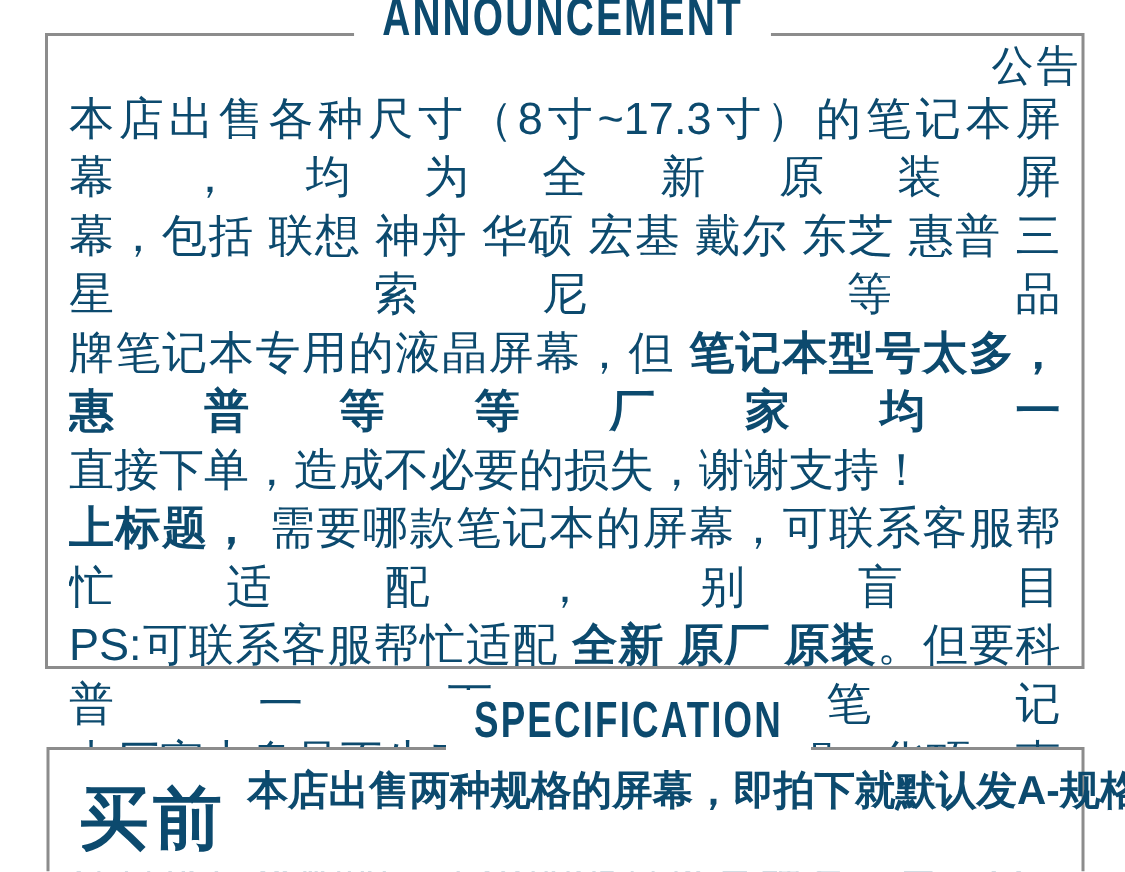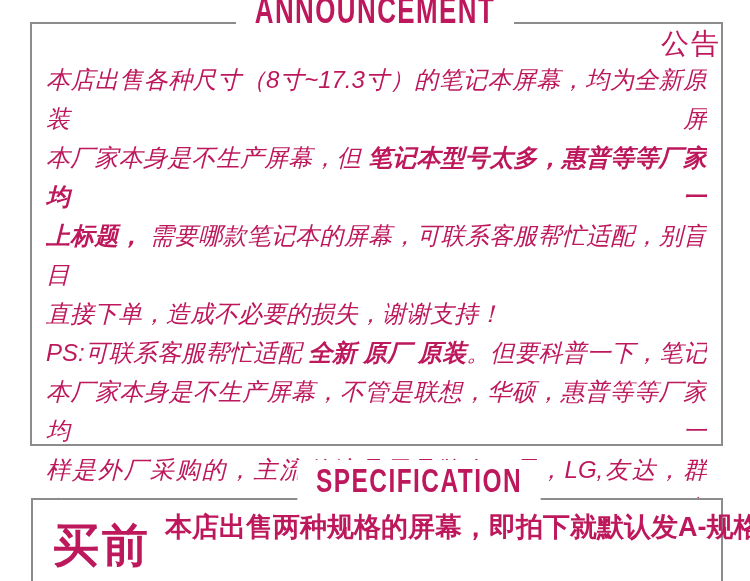--- a/index.html
+++ b/index.html
@@ -21,50 +21,51 @@
     padding:0 26px 6px 26px;transform:scaleX(0.72);transform-origin:center top;
     white-space:nowrap;
   }
   #spec-title-wrap .en-title{font-size:34px;padding-bottom:10px;}
   .zh-title{
     text-align:right;font-size:28px;line-height:30px;margin-top:5px;
     letter-spacing:2px;
   }
   .lines{margin:1px 14px 0 14px;overflow:hidden;}
   .line{
-    font-size:24px;line-height:39px;white-space:nowrap;text-align:left;font-style:italic;
+    font-size:30px;line-height:39px;white-space:nowrap;text-align:left;
   }
   .line.fill{white-space:normal;text-align:justify;text-align-last:justify;}
   .b{font-weight:bold;}
   .buy-row{display:flex;align-items:flex-start;margin:6px 0 0 20px;}
   .buy-label{
     font-size:46px;font-weight:bold;line-height:1;margin-top:16px;
     letter-spacing:3px;flex:0 0 auto;
   }
   .intro{
     font-size:27px;font-weight:bold;line-height:34px;margin:4px 0 0 14px;
     white-space:nowrap;
   }
 </style>
 </head>
 <body>
 
-<div class="page" style="color: #be185d; background: rgb(255, 255, 255);">
+<div class="page" style="color: #0c4a6e; background: rgb(255, 255, 255);">
 
   <div class="en-title-wrap" id="ann-title-wrap">
     <span class="en-title">ANNOUNCEMENT</span>
   </div>
 
   <div class="box" id="box-announcement" style="border-color: rgb(140, 140, 140);">
     <div class="zh-title">公告</div>
     <div class="lines">
         <div class="line fill"><span>本店出售各种尺寸（8寸~17.3寸）的笔记本屏幕，均为全新原装屏</span></div>
-        <div class="line fill"><span>本厂家本身是不生产屏幕，但 </span><span class="b">笔记本型号太多，惠普等等厂家均一</span></div>
+        <div class="line fill"><span>幕，包括 联想 神舟 华硕 宏基 戴尔 东芝 惠普 三星 索尼 等品</span></div>
+        <div class="line fill"><span>牌笔记本专用的液晶屏幕，但 </span><span class="b">笔记本型号太多，惠普等等厂家均一</span></div>
+        <div class="line"><span>直接下单，造成不必要的损失，谢谢支持！</span></div>
         <div class="line fill"><span class="b">上标题， </span><span>需要哪款笔记本的屏幕，可联系客服帮忙适配，别盲目</span></div>
-        <div class="line"><span>直接下单，造成不必要的损失，谢谢支持！</span></div>
         <div class="line fill"><span>PS:可联系客服帮忙适配 </span><span class="b">全新 原厂 原装</span><span>。但要科普一下，笔记</span></div>
         <div class="line fill"><span>本厂家本身是不生产屏幕，不管是联想，华硕，惠普等等厂家均一</span></div>
         <div class="line fill"><span>样是外厂采购的，主流的液晶屏品牌有三星，LG,友达，群创，京</span></div>
       </div>
   </div>
 
   <div class="en-title-wrap" id="spec-title-wrap">
     <span class="en-title">SPECIFICATION</span>
   </div>
 

